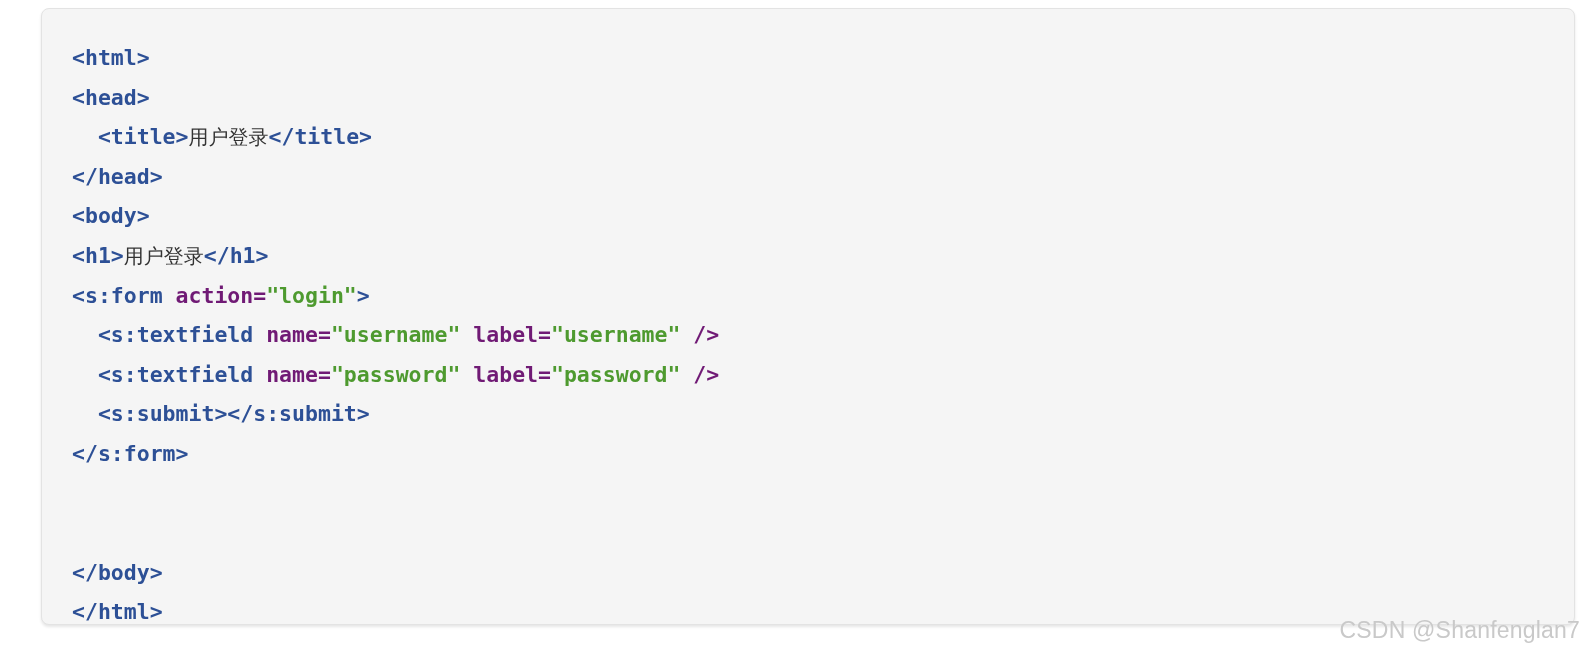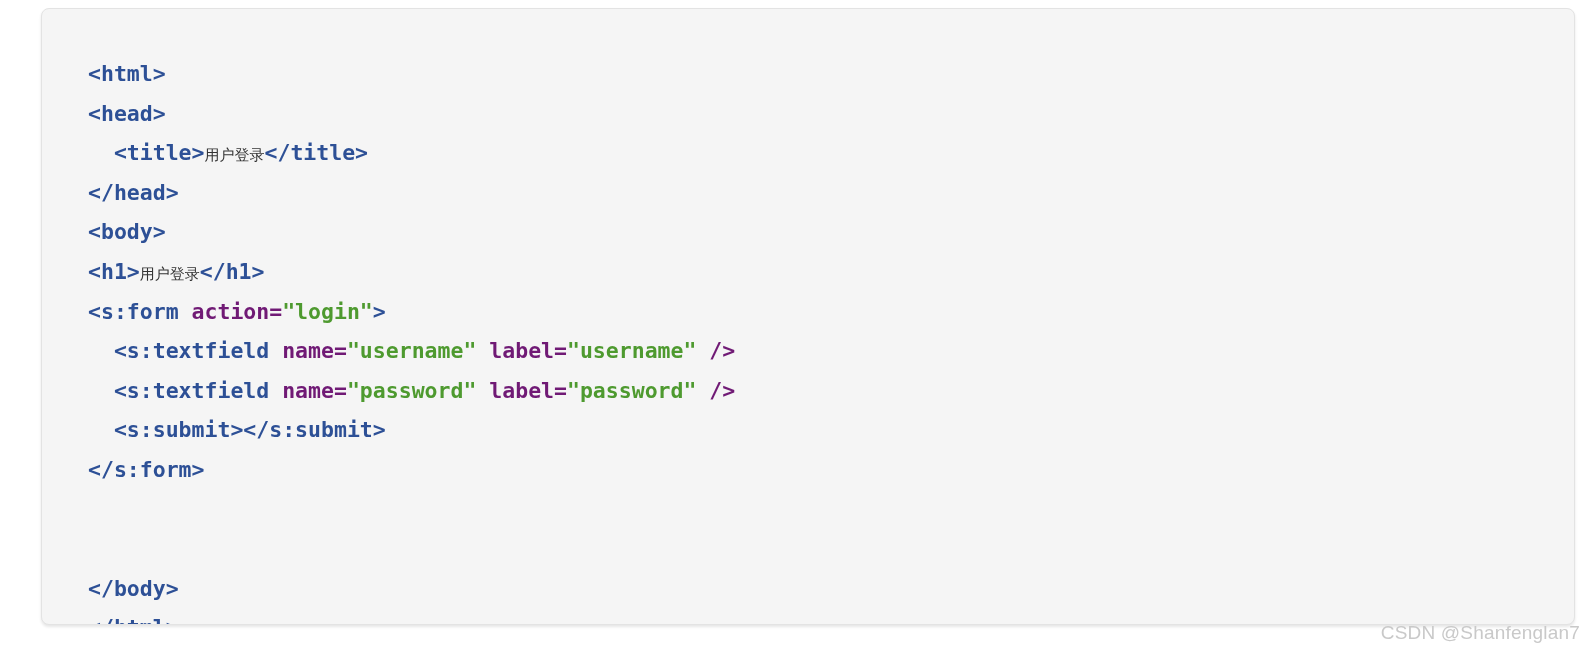--- a/index.html
+++ b/index.html
@@ -26,49 +26,49 @@
     border: 1px solid #e3e3e3;
     border-radius: 8px;
     box-shadow: 0 2px 3px rgba(0,0,0,0.10);
     overflow: hidden;
   }
 
   #code-block {
     position: absolute;
     left: 30px;
     top: 29px;
-    margin: 16px;
+    margin: 0;
     padding: 0;
     font-family: "DejaVu Sans Mono", "Liberation Mono", monospace;
     font-size: 21.5px;
     line-height: 39.6px;
     font-weight: bold;
     white-space: pre;
     letter-spacing: 0px;
     color: #2d5096;
   }
 
   .ln {
     display: block;
     height: 39.6px;
   }
 
   .tag  { color: #2d5096; font-weight: bold; }
   .attr { color: #701a75; font-weight: bold; }
   .val  { color: #4e9a2f; font-weight: bold; }
   .cjk  { color: #333333; font-weight: normal;
           font-family: Liberation Serif, serif;
-          font-size: 15px; }
+          font-size: 20px; }
 
   #watermark {
     position: absolute;
     right: 16px;
     bottom: 8px;
     font-family: "Liberation Sans", sans-serif;
-    font-size: 19px;
+    font-size: 23px;
     color: #c9c9c9;
     white-space: nowrap;
     letter-spacing: 0.2px;
   }
 </style>
 </head>
 <body>
 
 <div id="code-card">
   <pre id="code-block"><span class="ln"><span class="tag">&lt;html&gt;</span></span><span class="ln"><span class="tag">&lt;head&gt;</span></span><span class="ln"><span class="tag">  </span><span class="tag">&lt;title&gt;</span><span class="cjk">用户登录</span><span class="tag">&lt;/title&gt;</span></span><span class="ln"><span class="tag">&lt;/head&gt;</span></span><span class="ln"><span class="tag">&lt;body&gt;</span></span><span class="ln"><span class="tag">&lt;h1&gt;</span><span class="cjk">用户登录</span><span class="tag">&lt;/h1&gt;</span></span><span class="ln"><span class="tag">&lt;s:form </span><span class="attr">action=</span><span class="val">"login"</span><span class="tag">&gt;</span></span><span class="ln"><span class="tag">  </span><span class="tag">&lt;s:textfield </span><span class="attr">name=</span><span class="val">"username"</span><span class="attr"> label=</span><span class="val">"username"</span><span class="attr"> /&gt;</span></span><span class="ln"><span class="tag">  </span><span class="tag">&lt;s:textfield </span><span class="attr">name=</span><span class="val">"password"</span><span class="attr"> label=</span><span class="val">"password"</span><span class="attr"> /&gt;</span></span><span class="ln"><span class="tag">  </span><span class="tag">&lt;s:submit&gt;&lt;/s:submit&gt;</span></span><span class="ln"><span class="tag">&lt;/s:form&gt;</span></span><span class="ln">&nbsp;</span><span class="ln">&nbsp;</span><span class="ln"><span class="tag">&lt;/body&gt;</span></span><span class="ln"><span class="tag">&lt;/html&gt;</span></span></pre>

